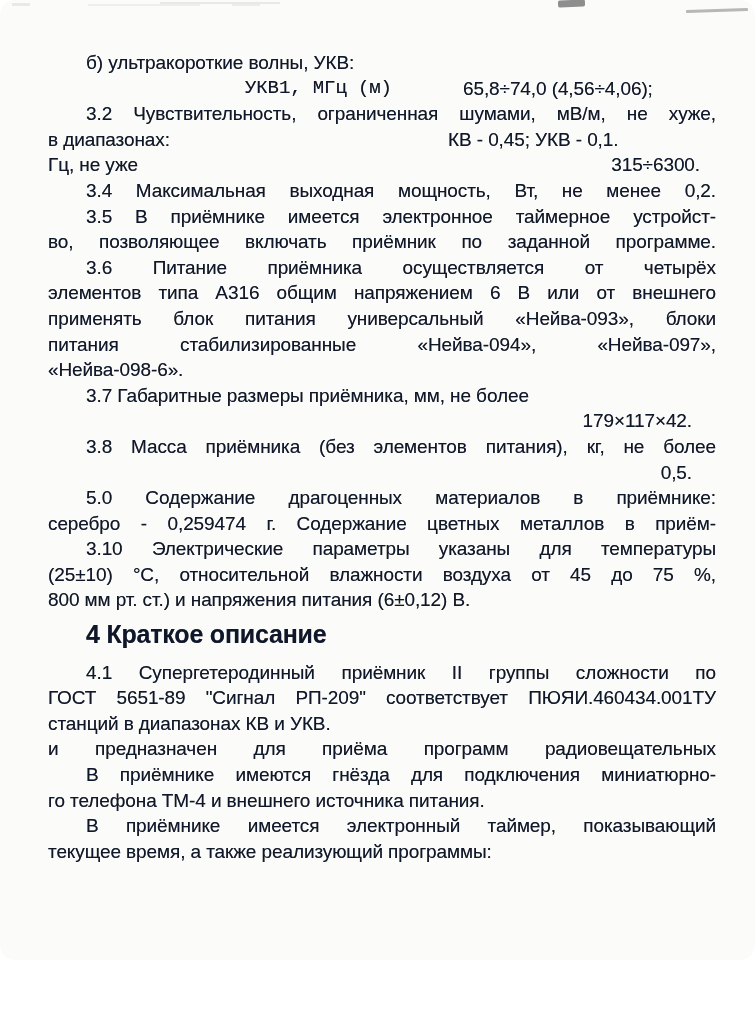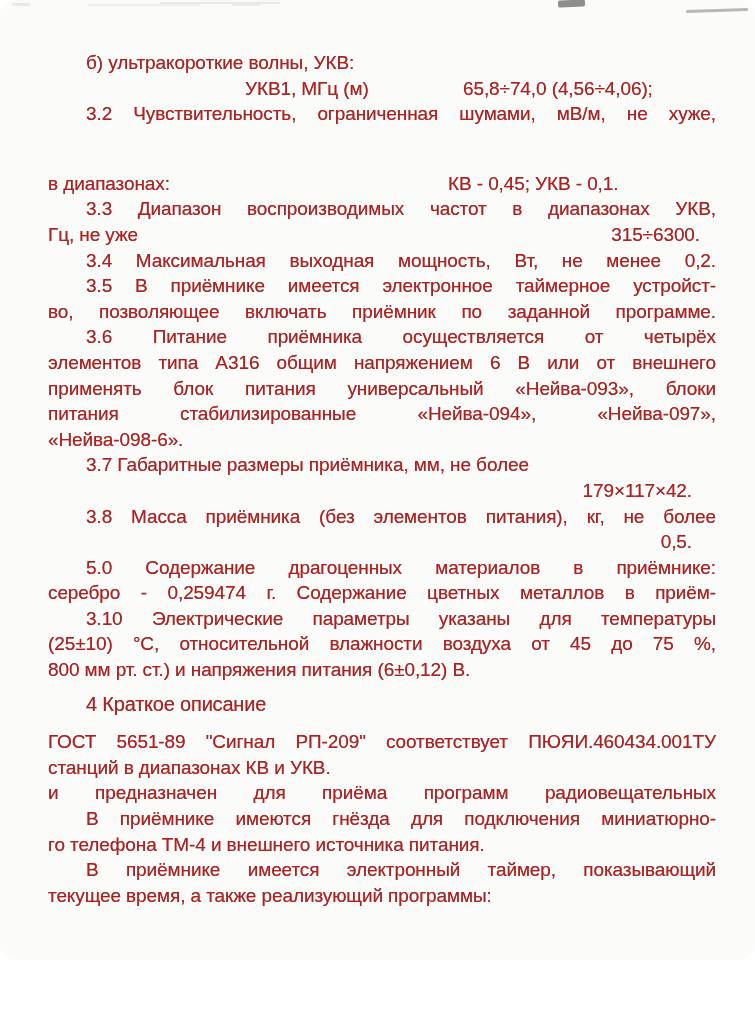--- a/index.html
+++ b/index.html
@@ -3,21 +3,21 @@
 <meta charset="utf-8">
 <style>
   html, body { margin: 0; padding: 0; background: #ffffff; }
   .page {
     position: relative;
     width: 755px;
     height: 960px;
     background: #fbfbf9;
     overflow: hidden;
     font-family: "Liberation Sans", sans-serif;
-    color: #b91c1c;
+    color: #0f172a;
     border-radius: 15px;
   }
   .content {
     position: absolute;
     left: 48px;
     top: 50px;
     width: 668px;
     font-size: 19px;
     line-height: 25.6px;
     letter-spacing: -0.1px;
@@ -29,39 +29,38 @@
     white-space: normal;
   }
   .line.endline {
     text-align-last: left;
   }
   .indent { text-indent: 38px; }
   .band-row {
     display: grid;
     grid-template-columns: 197px 218px 1fr;
   }
-  .band-row .band-label { grid-column: 2; }
+  .band-row .band-label { grid-column: 2; font-family: Liberation Mono, monospace; }
   .band-row .band-value { grid-column: 3; }
   .kv-row {
     display: grid;
     grid-template-columns: 400px 1fr;
-    margin-top: 44px;
   }
   .rt-row {
     display: flex;
     justify-content: space-between;
   }
   .rt-row .rt-value { padding-right: 16px; }
   .rval {
     text-align-last: right;
     padding-right: 24px;
   }
   .heading {
-    font-weight: normal;
-    font-size: 20px;
+    font-weight: bold;
+    font-size: 25px;
     margin: 9px 0 12px 0;
     text-indent: 38px;
     letter-spacing: -0.2px;
   }
   
   .artifact { position: absolute; pointer-events: none; }
   .streak-a { left: 12px;  top: 3px;  width: 18px;  height: 3px; background: #e9e9e9; }
   .streak-b { left: 88px;  top: 4px;  width: 112px; height: 2px; background: #eeeeee; }
   .streak-c { left: 160px; top: 2px;  width: 120px; height: 2px; background: #e8e8e8; }
   .streak-d { left: 232px; top: 4px;  width: 28px;  height: 2px; background: #ececec; }
@@ -90,21 +89,20 @@
       <span class="band-label">УКВ1, МГц (м)</span>
       <span class="band-value">65,8÷74,0 (4,56÷4,06);</span>
     </div>
 
     <div class="line indent">3.2 Чувствительность, ограниченная шумами, мВ/м, не хуже,</div>
     <div class="kv-row">
       <span>в диапазонах:</span>
       <span>КВ - 0,45; УКВ - 0,1.</span>
     </div>
 
-    <div class="line indent">3.3 Диапазон воспроизводимых частот в диапазонах УКВ,</div>
     <div class="rt-row">
       <span>Гц, не уже</span>
       <span class="rt-value">315÷6300.</span>
     </div>
 
     <div class="line indent">3.4 Максимальная выходная мощность, Вт, не менее 0,2.</div>
 
     <div class="line indent">3.5 В приёмнике имеется электронное таймерное устройст-</div>
     <div class="line">во, позволяющее включать приёмник по заданной программе.</div>
 
@@ -122,20 +120,21 @@
 
     <div class="line indent">5.0 Содержание драгоценных материалов в приёмнике:</div>
     <div class="line">серебро - 0,259474 г. Содержание цветных металлов в приём-</div>
 
     <div class="line indent">3.10 Электрические параметры указаны для температуры</div>
     <div class="line">(25±10) °С, относительной влажности воздуха от 45 до 75 %,</div>
     <div class="line endline">800 мм рт. ст.) и напряжения питания (6±0,12) В.</div>
 
     <div class="heading">4 Краткое описание</div>
 
+    <div class="line indent">4.1 Супергетеродинный приёмник II группы сложности по</div>
     <div class="line">ГОСТ 5651-89 "Сигнал РП-209" соответствует ПЮЯИ.460434.001ТУ</div>
     <div class="line endline">станций в диапазонах КВ и УКВ.</div>
     <div class="line">и предназначен для приёма программ радиовещательных</div>
 
     <div class="line indent">В приёмнике имеются гнёзда для подключения миниатюрно-</div>
     <div class="line endline">го телефона ТМ-4 и внешнего источника питания.</div>
 
     <div class="line indent">В приёмнике имеется электронный таймер, показывающий</div>
     <div class="line endline">текущее время, а также реализующий программы:</div>
 

